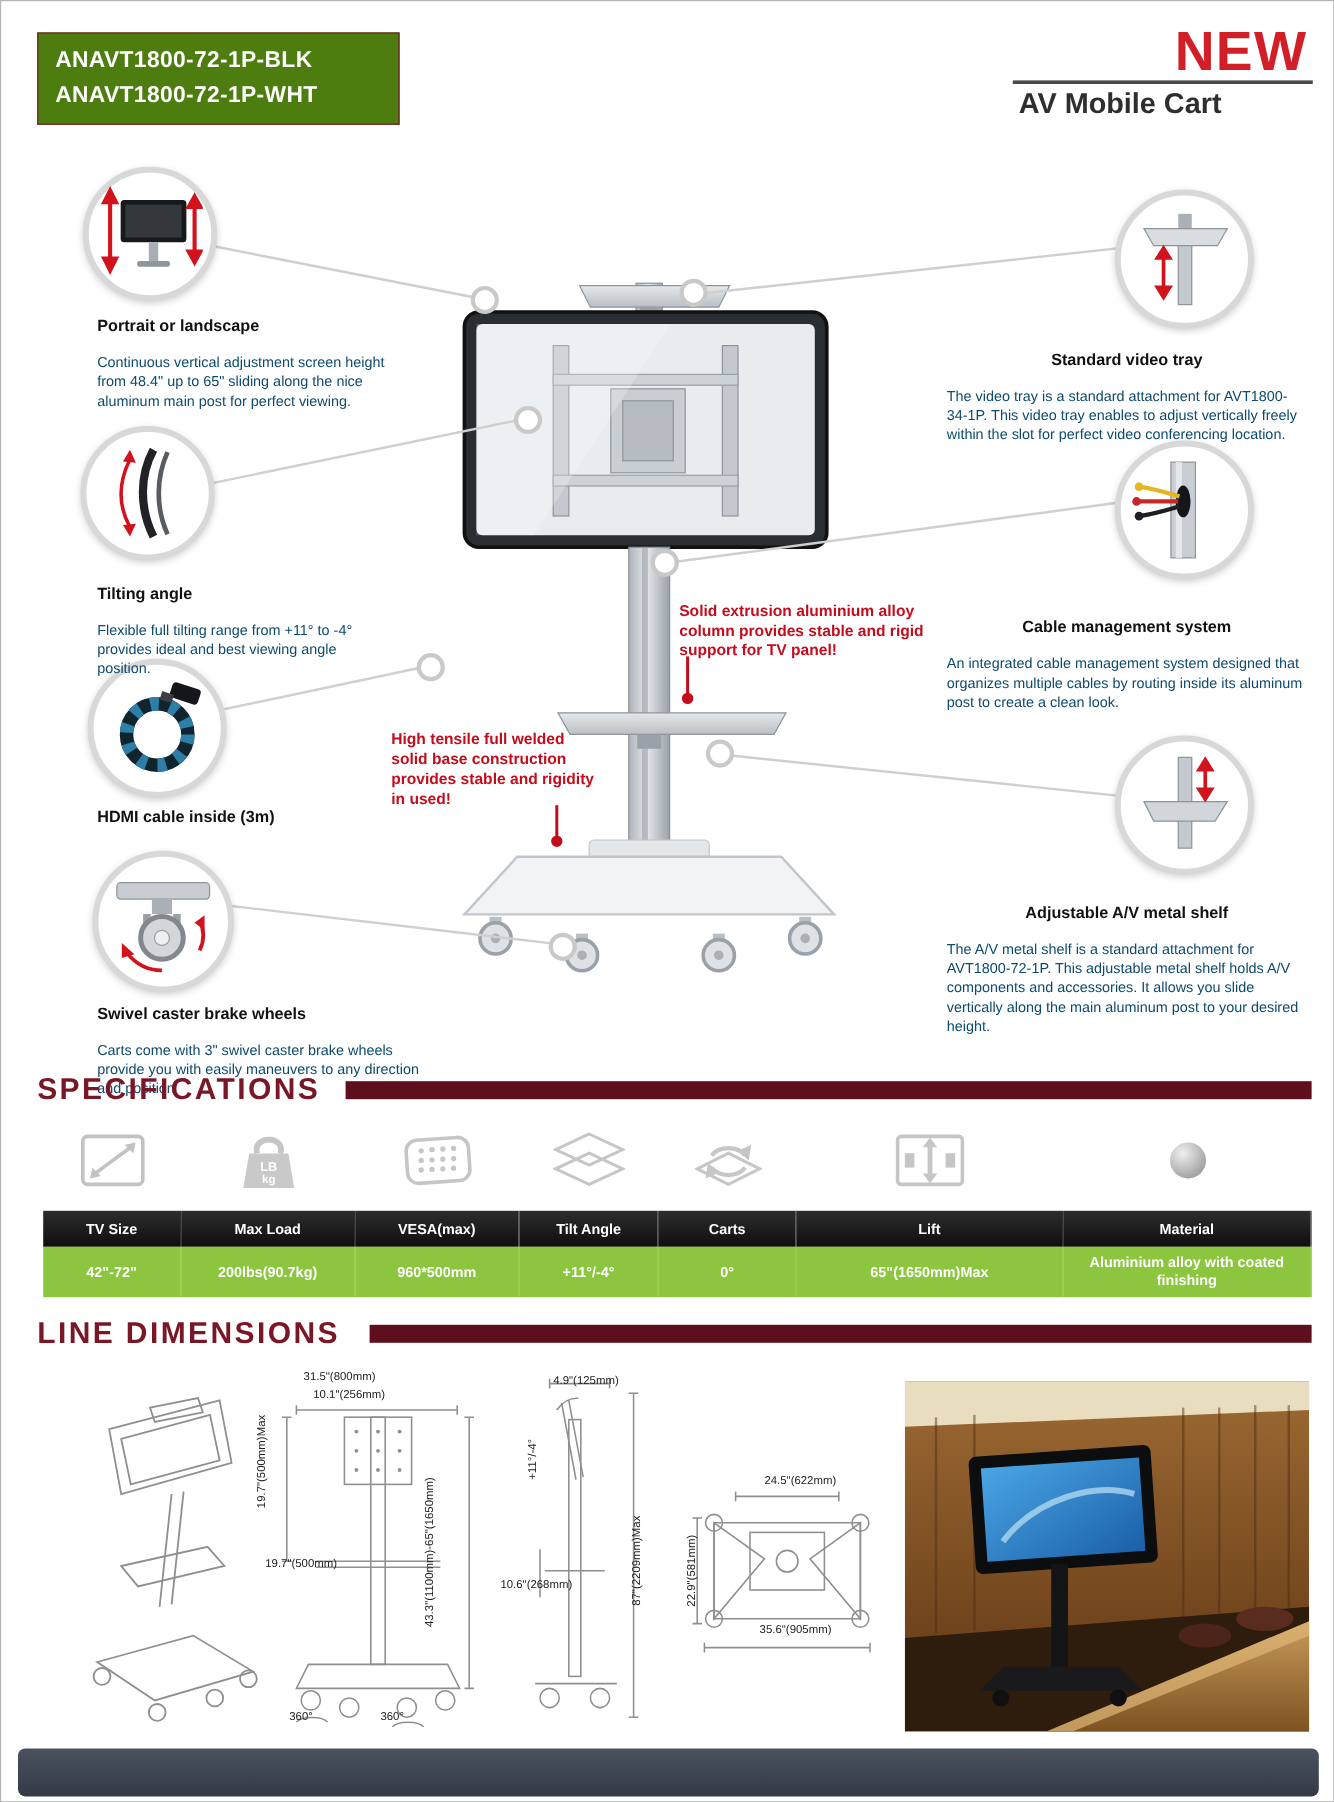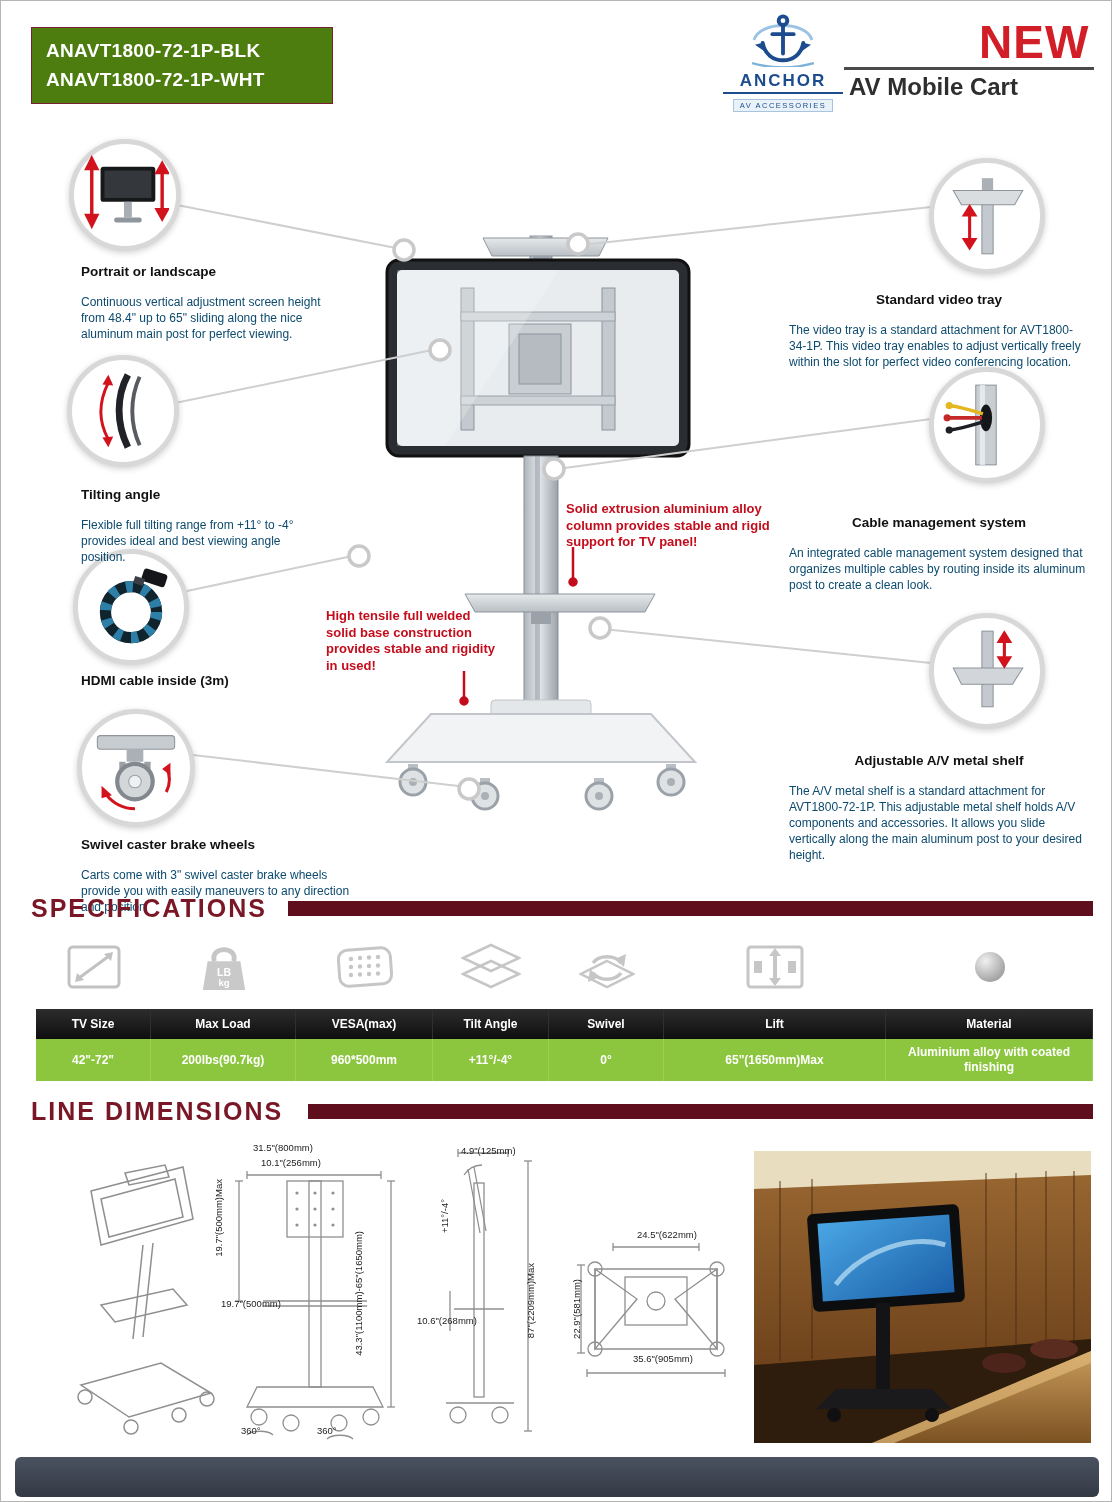--- a/index.html
+++ b/index.html
@@ -47,36 +47,20 @@
 </head>
 <body>
 
 <div class="page">
 
   <div class="model-box">
     <div>ANAVT1800-72-1P-BLK</div>
     <div>ANAVT1800-72-1P-WHT</div>
   </div>
 
-  <div class="brand">
-    <svg viewBox="0 0 80 58" width="82" height="56">
-      <path d="M10,30 C16,10 64,10 70,30" stroke="#9cc3e4" stroke-width="3" fill="none"></path>
-      <g stroke="#1c4b8e" stroke-width="4" fill="none" stroke-linecap="round">
-        <circle cx="40" cy="10" r="4.5"></circle>
-        <line x1="40" y1="15" x2="40" y2="44"></line>
-        <line x1="29" y1="24" x2="51" y2="24"></line>
-        <path d="M19,33 C21,45 30,51 40,51 C50,51 59,45 61,33"></path>
-      </g>
-      <polygon points="19,33 11,35 21,42" fill="#1c4b8e"></polygon>
-      <polygon points="61,33 69,35 59,42" fill="#1c4b8e"></polygon>
-      <path d="M8,54 C30,60 50,60 72,54" stroke="#7fb2d9" stroke-width="2.5" fill="none"></path>
-    </svg>
-    <div class="brand-name">ANCHOR</div>
-    <div class="brand-sub">AV ACCESSORIES</div>
-  </div>
 
   <div class="new-badge">NEW</div>
   <div class="title-rule"></div>
   <div class="product-title">AV Mobile Cart</div>
 
   <div class="features">
 
     <svg class="abs" style="left:372px; top:115px;" viewBox="0 0 345 600" width="345" height="600">
       <defs>
         <linearGradient id="colGrad" x1="0" y1="0" x2="1" y2="0">
@@ -351,21 +335,21 @@
     </svg>
       </div>
   </div>
 
   <div class="spec-table">
     <div class="spec-row head">
       <div>TV Size</div>
       <div>Max Load</div>
       <div>VESA(max)</div>
       <div>Tilt Angle</div>
-      <div>Swivel</div>
+      <div>Carts</div>
       <div>Lift</div>
       <div>Material</div>
     </div>
     <div class="spec-row vals">
       <div>42"-72"</div>
       <div>200lbs(90.7kg)</div>
       <div>960*500mm</div>
       <div>+11°/-4°</div>
       <div>0°</div>
       <div>65"(1650mm)Max</div>

